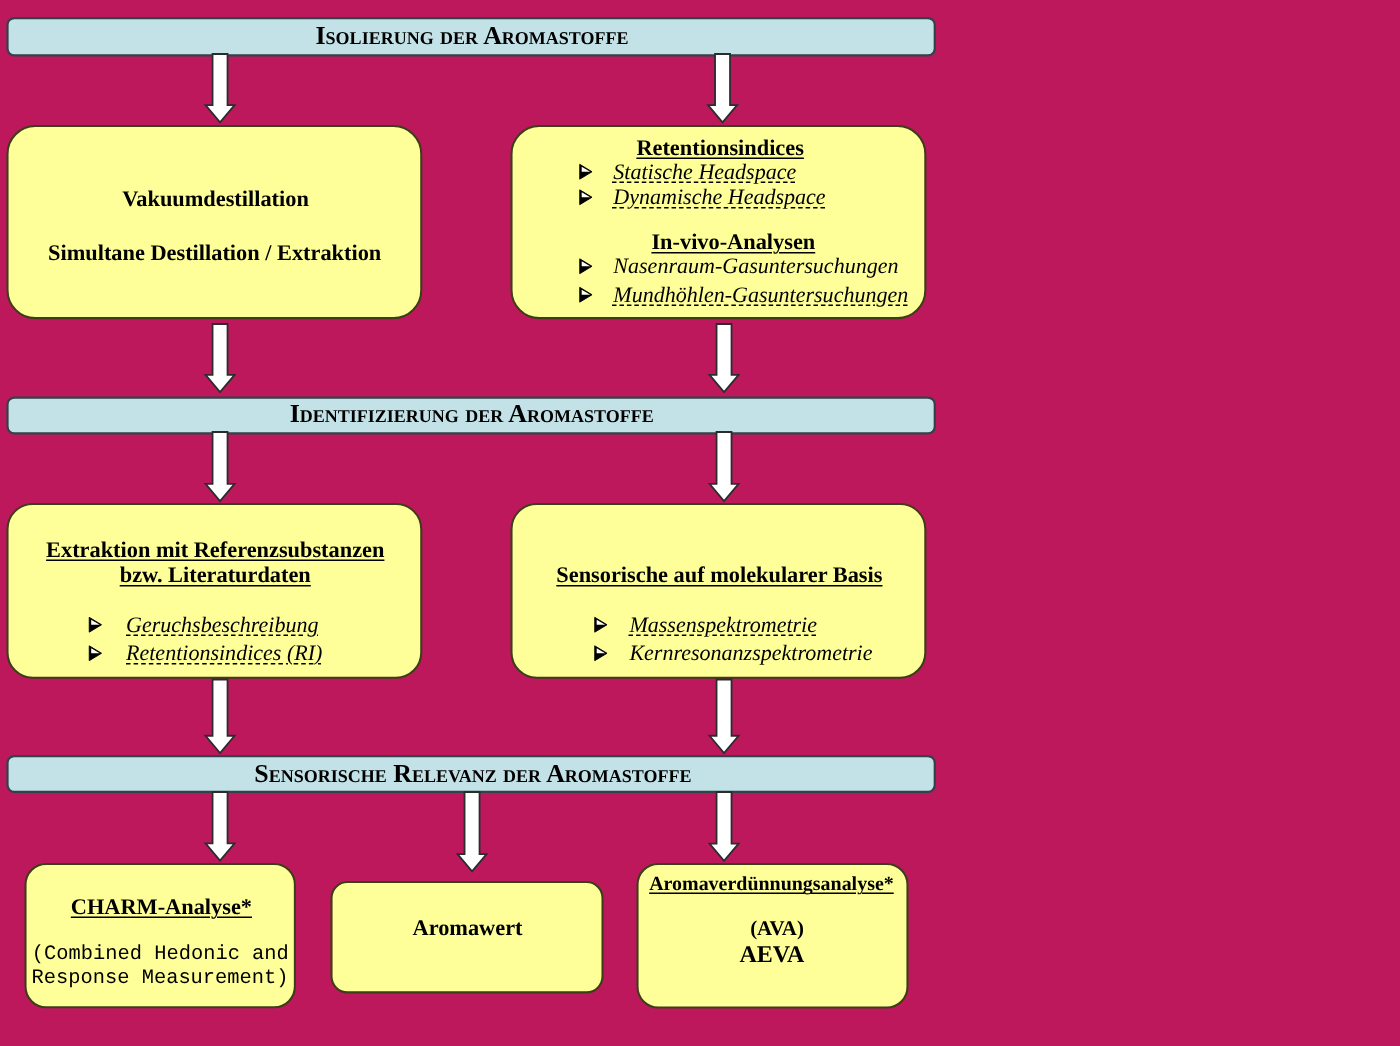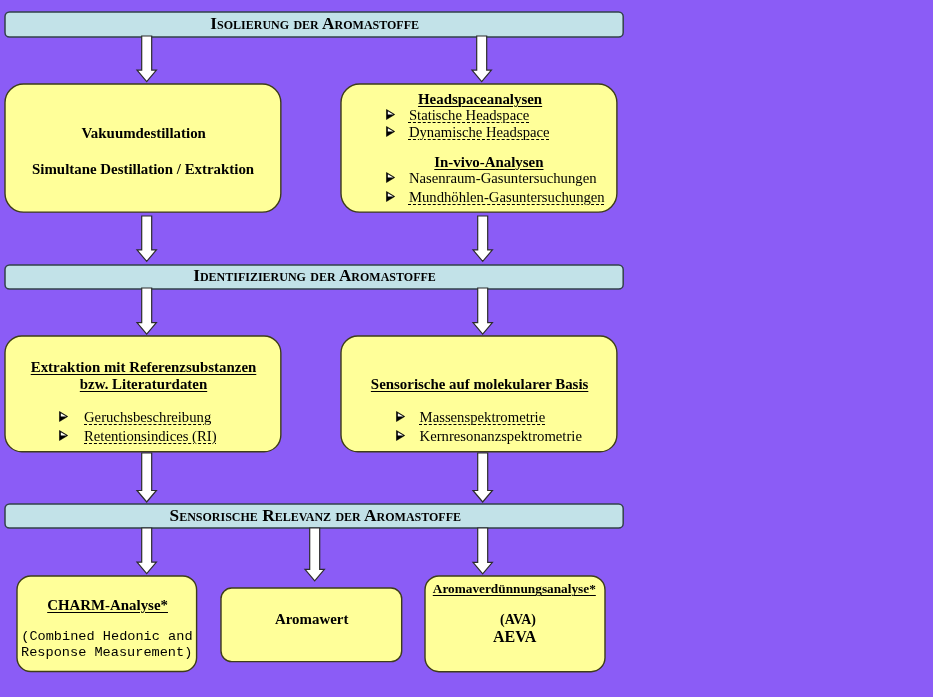--- a/index.html
+++ b/index.html
@@ -1,23 +1,23 @@
 <!DOCTYPE html>
 <html><head>
 <meta charset="utf-8">
 <title>Isolierung der Aromastoffe</title>
 <style>
   html,body{margin:0;padding:0;background:#fff;}
   body{width:933px;height:697px;overflow:hidden;font-family:"Liberation Serif",serif;color:#000;}
-  #canvas{position:relative;width:933px;height:697px;background:#8b5cf6;}
+  #canvas{position:relative;width:933px;height:697px;background:#be185d;}
   .blabel{font-weight:bold;font-variant:small-caps;font-size:17.25px;}
   .ln{position:absolute;white-space:nowrap;line-height:1;}
   .head{font-weight:bold;font-size:14.9px;}
   .uline{text-decoration:underline;text-underline-offset:1.5px;text-decoration-thickness:1.3px;}
-  .item{font-size:14.7px;}
+  .item{font-size:14.7px;font-style:italic;}
   .dash{text-decoration:underline dashed;text-underline-offset:2px;text-decoration-thickness:1px;}
   .plain{font-size:13.6px;font-family:Liberation Mono, monospace;}
   .bul{position:absolute;overflow:visible;}
   svg.arrow{position:absolute;overflow:visible;}
   svg.shape{position:absolute;overflow:visible;}
   .grp{position:absolute;left:0;top:0;width:0;height:0;}
 </style>
 </head>
 <body>
 
@@ -44,21 +44,21 @@
 <svg class="shape" style="left:3.0px;top:82.4px;width:279.85px;height:132.1px" viewBox="0 0 279.85 132.1">
         <rect x="2" y="2" width="275.85" height="128.1" rx="18.6" ry="18.6" fill="#ffff99" stroke="#3d3d18" stroke-width="1.4"></rect>
       </svg>
 <div class="ln head" style="left:143.7px;top:126.13px;transform:translateX(-50%)">Vakuumdestillation</div>
 <div class="ln head" style="left:143.1px;top:162.43px;transform:translateX(-50%)">Simultane Destillation / Extraktion</div>
 </div>
 <div class="grp">
 <svg class="shape" style="left:339.0px;top:82.4px;width:279.9px;height:132.1px" viewBox="0 0 279.9 132.1">
         <rect x="2" y="2" width="275.9" height="128.1" rx="18.6" ry="18.6" fill="#ffff99" stroke="#3d3d18" stroke-width="1.4"></rect>
       </svg>
-<div class="ln head uline" style="left:480.1px;top:91.83px;transform:translateX(-50%)">Headspaceanalysen</div>
+<div class="ln head uline" style="left:480.1px;top:91.83px;transform:translateX(-50%)">Retentionsindices</div>
 <div class="ln item dash" style="left:408.9px;top:108.19px">Statische Headspace</div>
 <svg class="bul" style="left:386.00px;top:109.10px" width="9.2" height="11.0" viewBox="0 0 9.2 11.0">
         <path d="M0.5,0.55 L8.7,5.5 L0.5,10.45 Z" fill="#000000" stroke="#000000" stroke-width="0.6" stroke-linejoin="miter"></path>
         <path d="M1.8,2.2 L7.5,5.55 L1.8,5.55 Z" fill="#fffff4"></path>
       </svg>
 <div class="ln item dash" style="left:408.9px;top:125.39px">Dynamische Headspace</div>
 <svg class="bul" style="left:386.00px;top:126.30px" width="9.2" height="11.0" viewBox="0 0 9.2 11.0">
         <path d="M0.5,0.55 L8.7,5.5 L0.5,10.45 Z" fill="#000000" stroke="#000000" stroke-width="0.6" stroke-linejoin="miter"></path>
         <path d="M1.8,2.2 L7.5,5.55 L1.8,5.55 Z" fill="#fffff4"></path>
       </svg>

